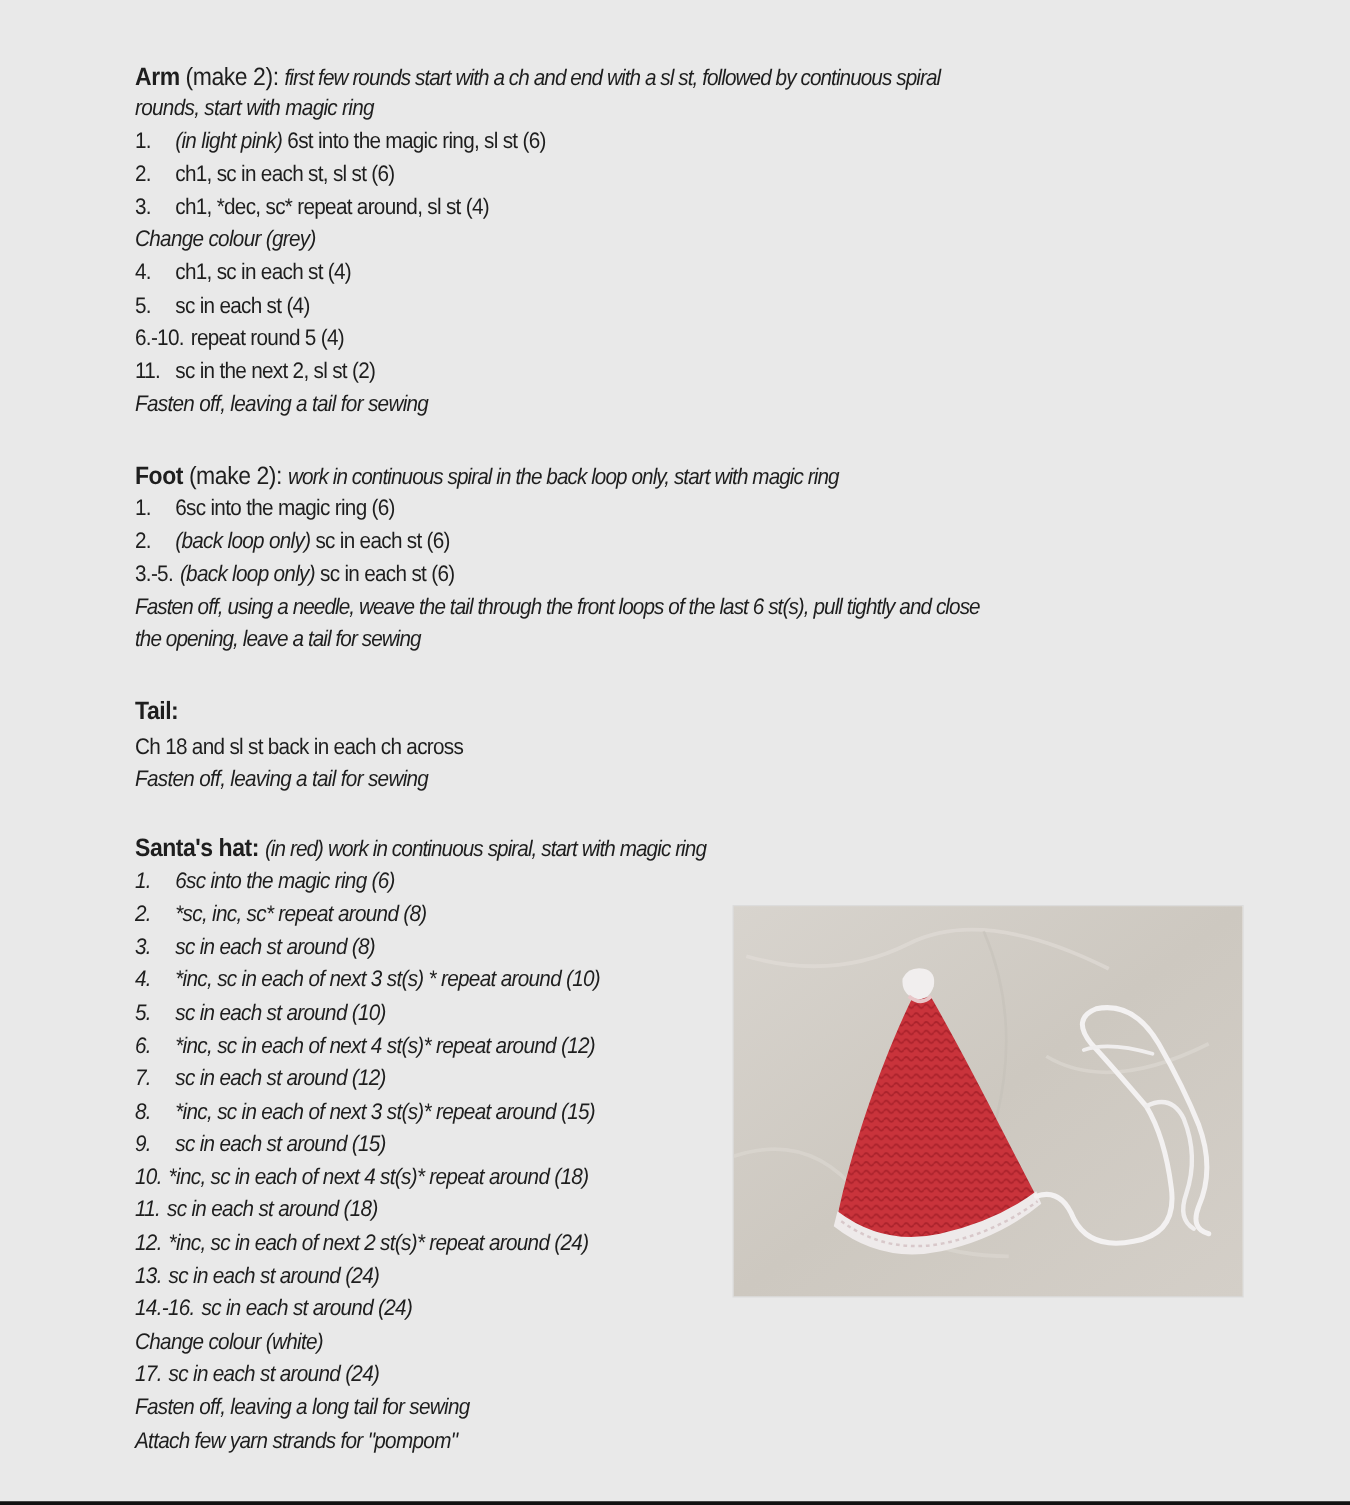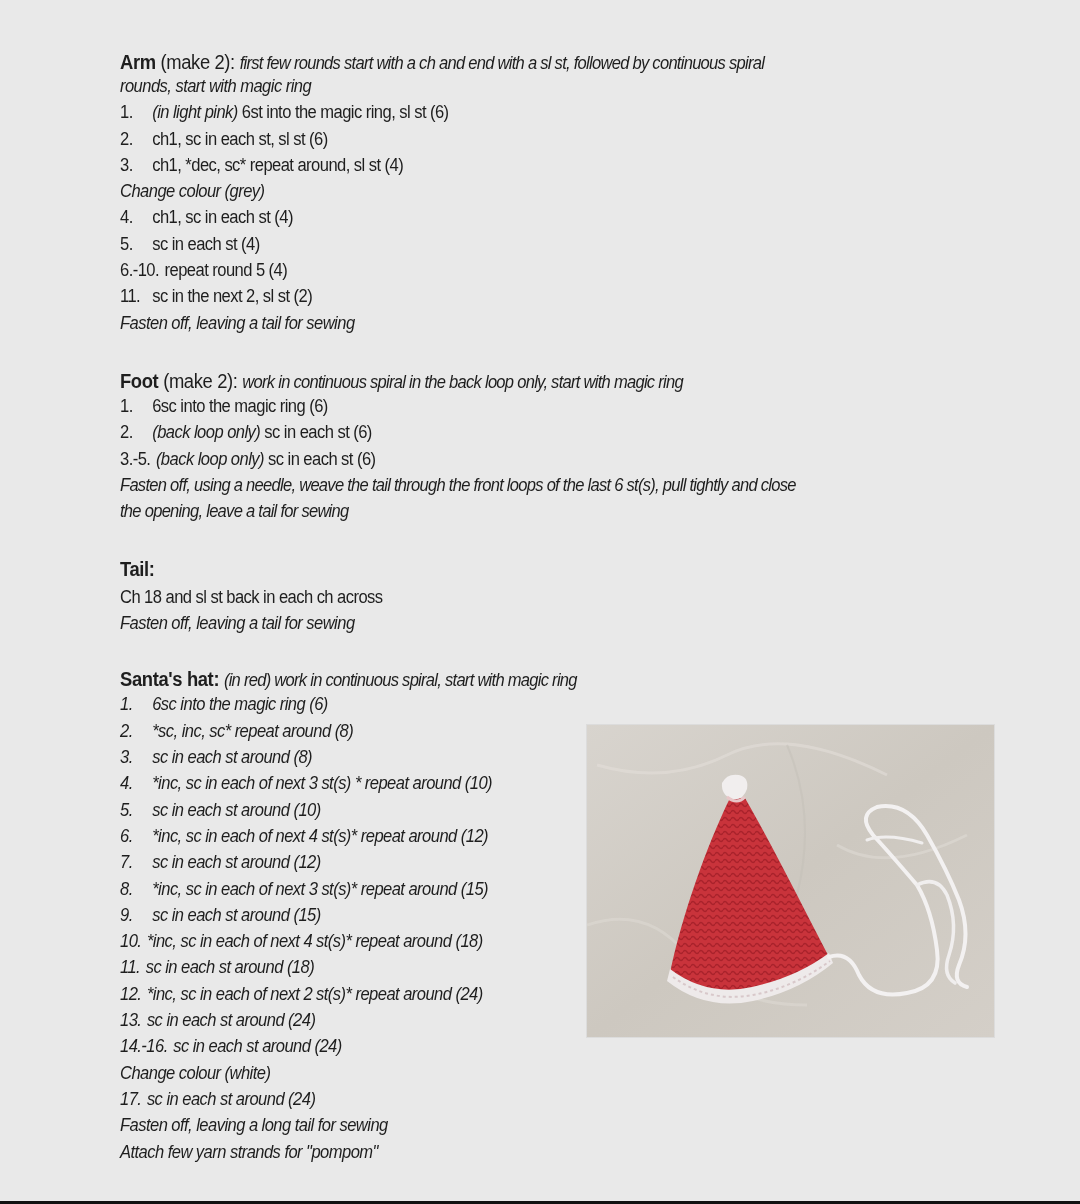--- a/index.html
+++ b/index.html
@@ -10,21 +10,21 @@
       width: 1080px;
       height: 1204px;
       background: #e9e9e9;
       position: relative;
       overflow: hidden;
       font-family: "Liberation Sans", sans-serif;
       color: #1e1e1e;
     }
     .page {
       position: absolute;
-      left: 120px;
+      left: 108px;
       top: 47px;
       width: 900px;
     }
     .section { margin: 0; }
     .line {
       font-size: 18px;
       line-height: 26.3px;
       height: 26.3px;
       white-space: nowrap;
       letter-spacing: -0.6px;

